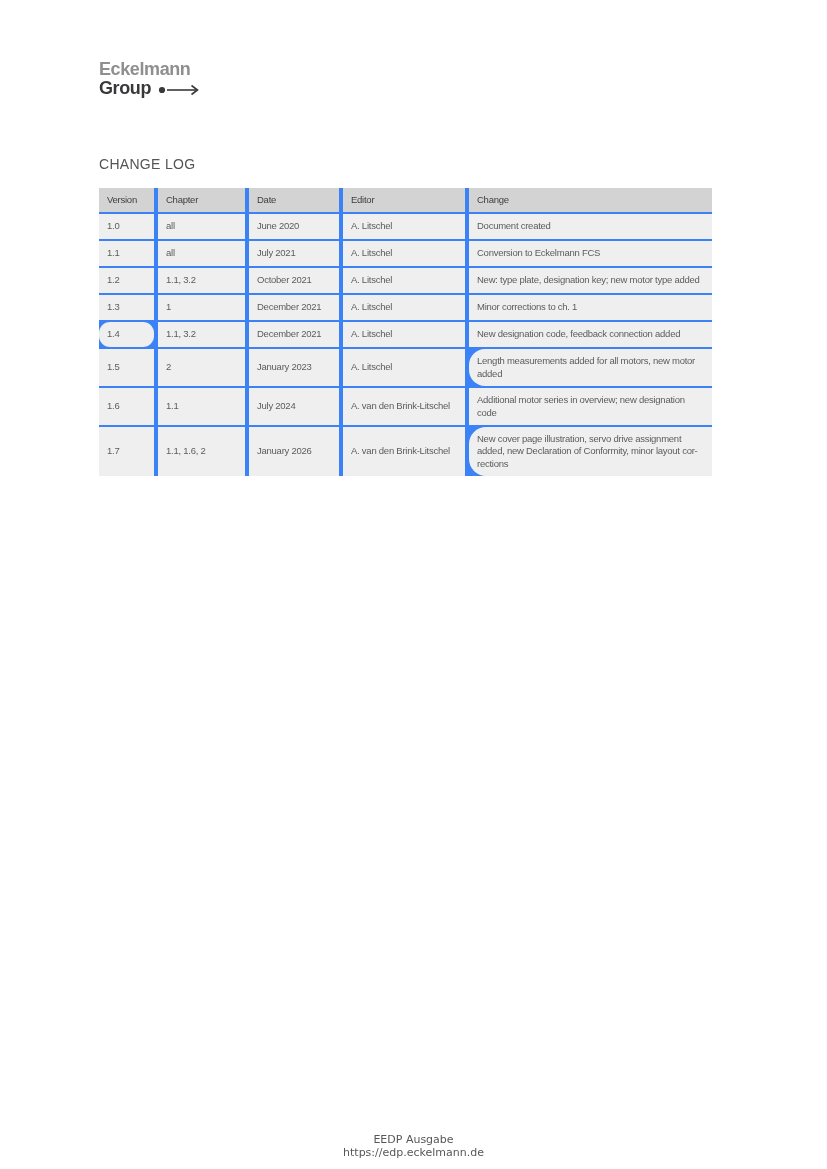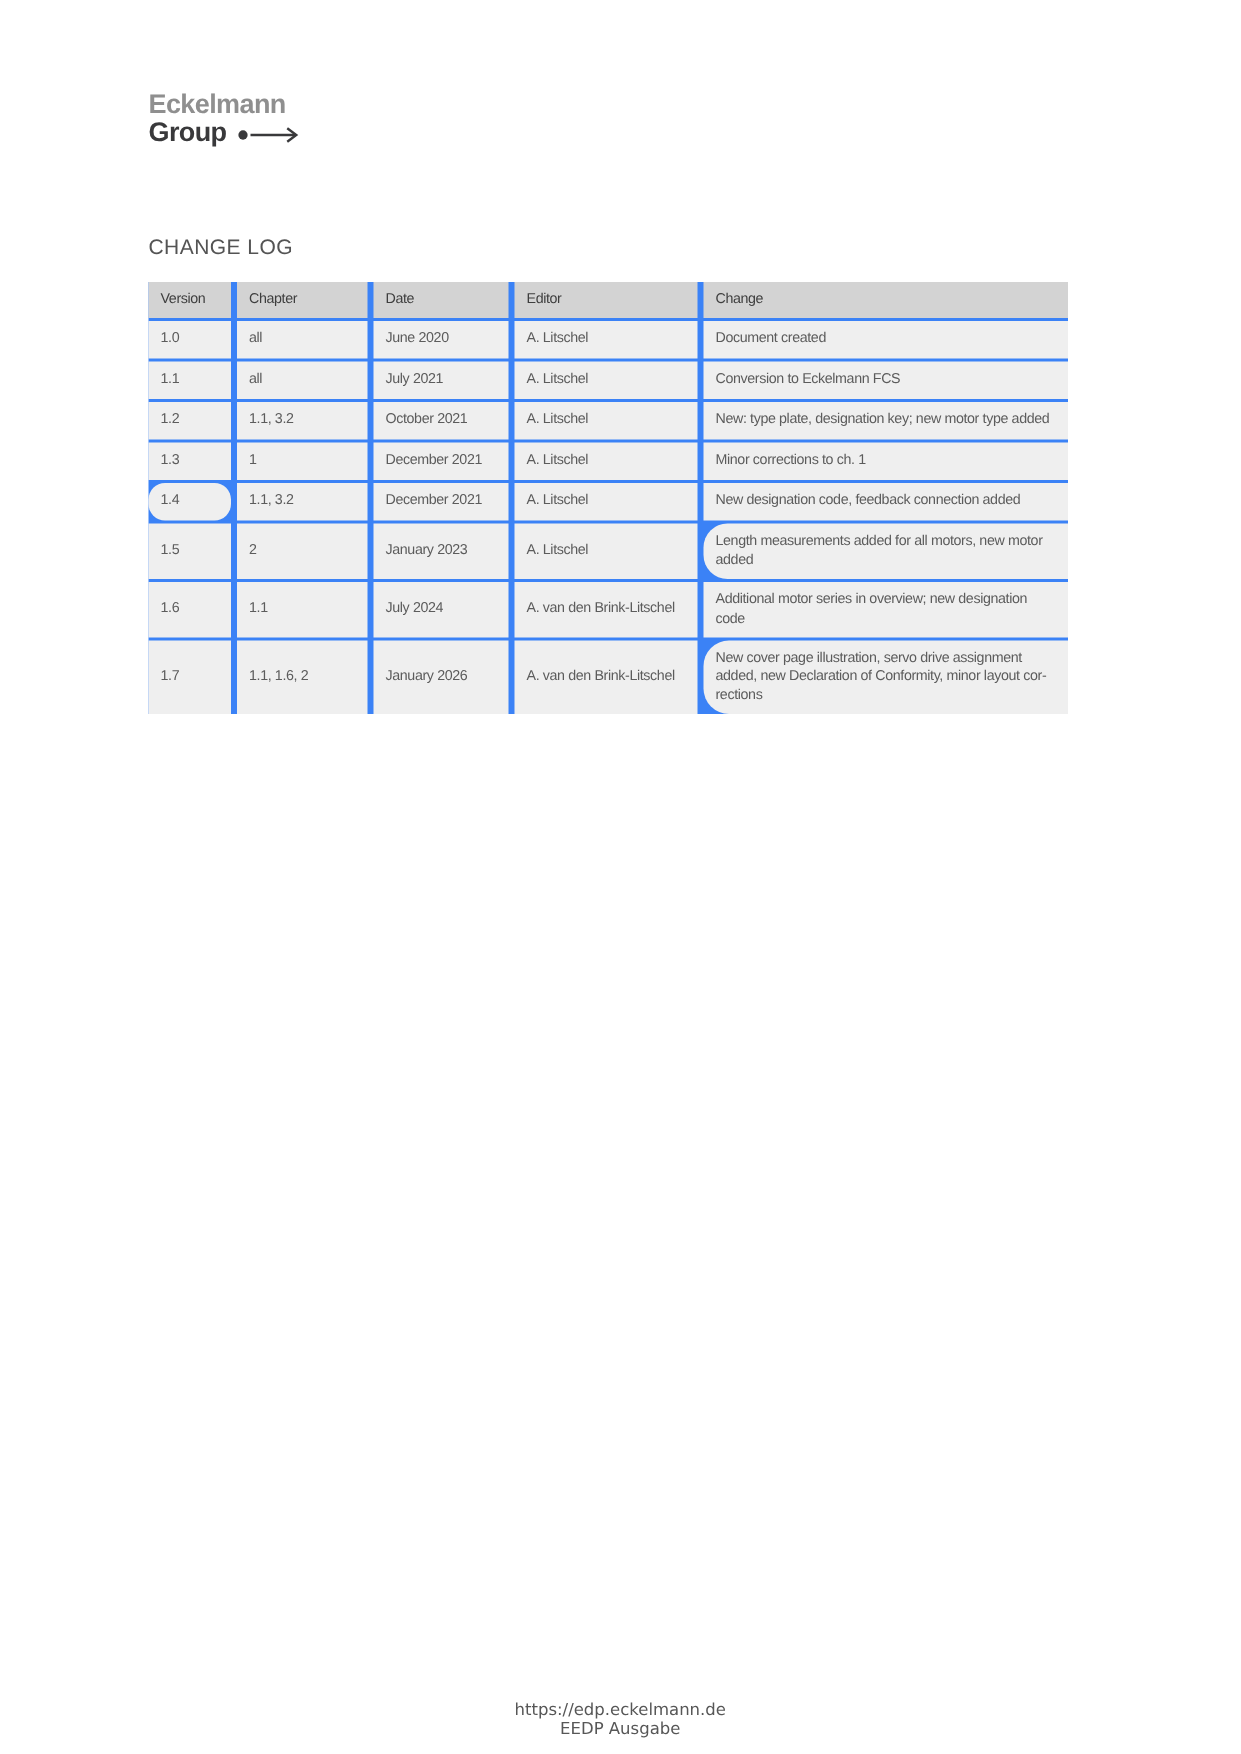--- a/index.html
+++ b/index.html
@@ -138,17 +138,17 @@
     <div class="cell" style="min-height: 49px;">1.7</div>
     <div class="cell" style="min-height: 49px;">1.1, 1.6, 2</div>
     <div class="cell" style="min-height: 49px;">January 2026</div>
     <div class="cell" style="min-height: 49px;">A. van den Brink-Litschel</div>
     <div class="cell" style="min-height: 49px; border-radius: 17px;">New cover page illustration, servo drive assignment
 added, new Declaration of Conformity, minor layout cor-
 rections</div>
   </div>
 
   <div class="footer">
+    <div>EEDP Ausgabe</div>
     <div><span class="url">https://edp.eckelmann.de</span></div>
-    <div>EEDP Ausgabe</div>
   </div>
 
 </div>
 
 </body></html>

